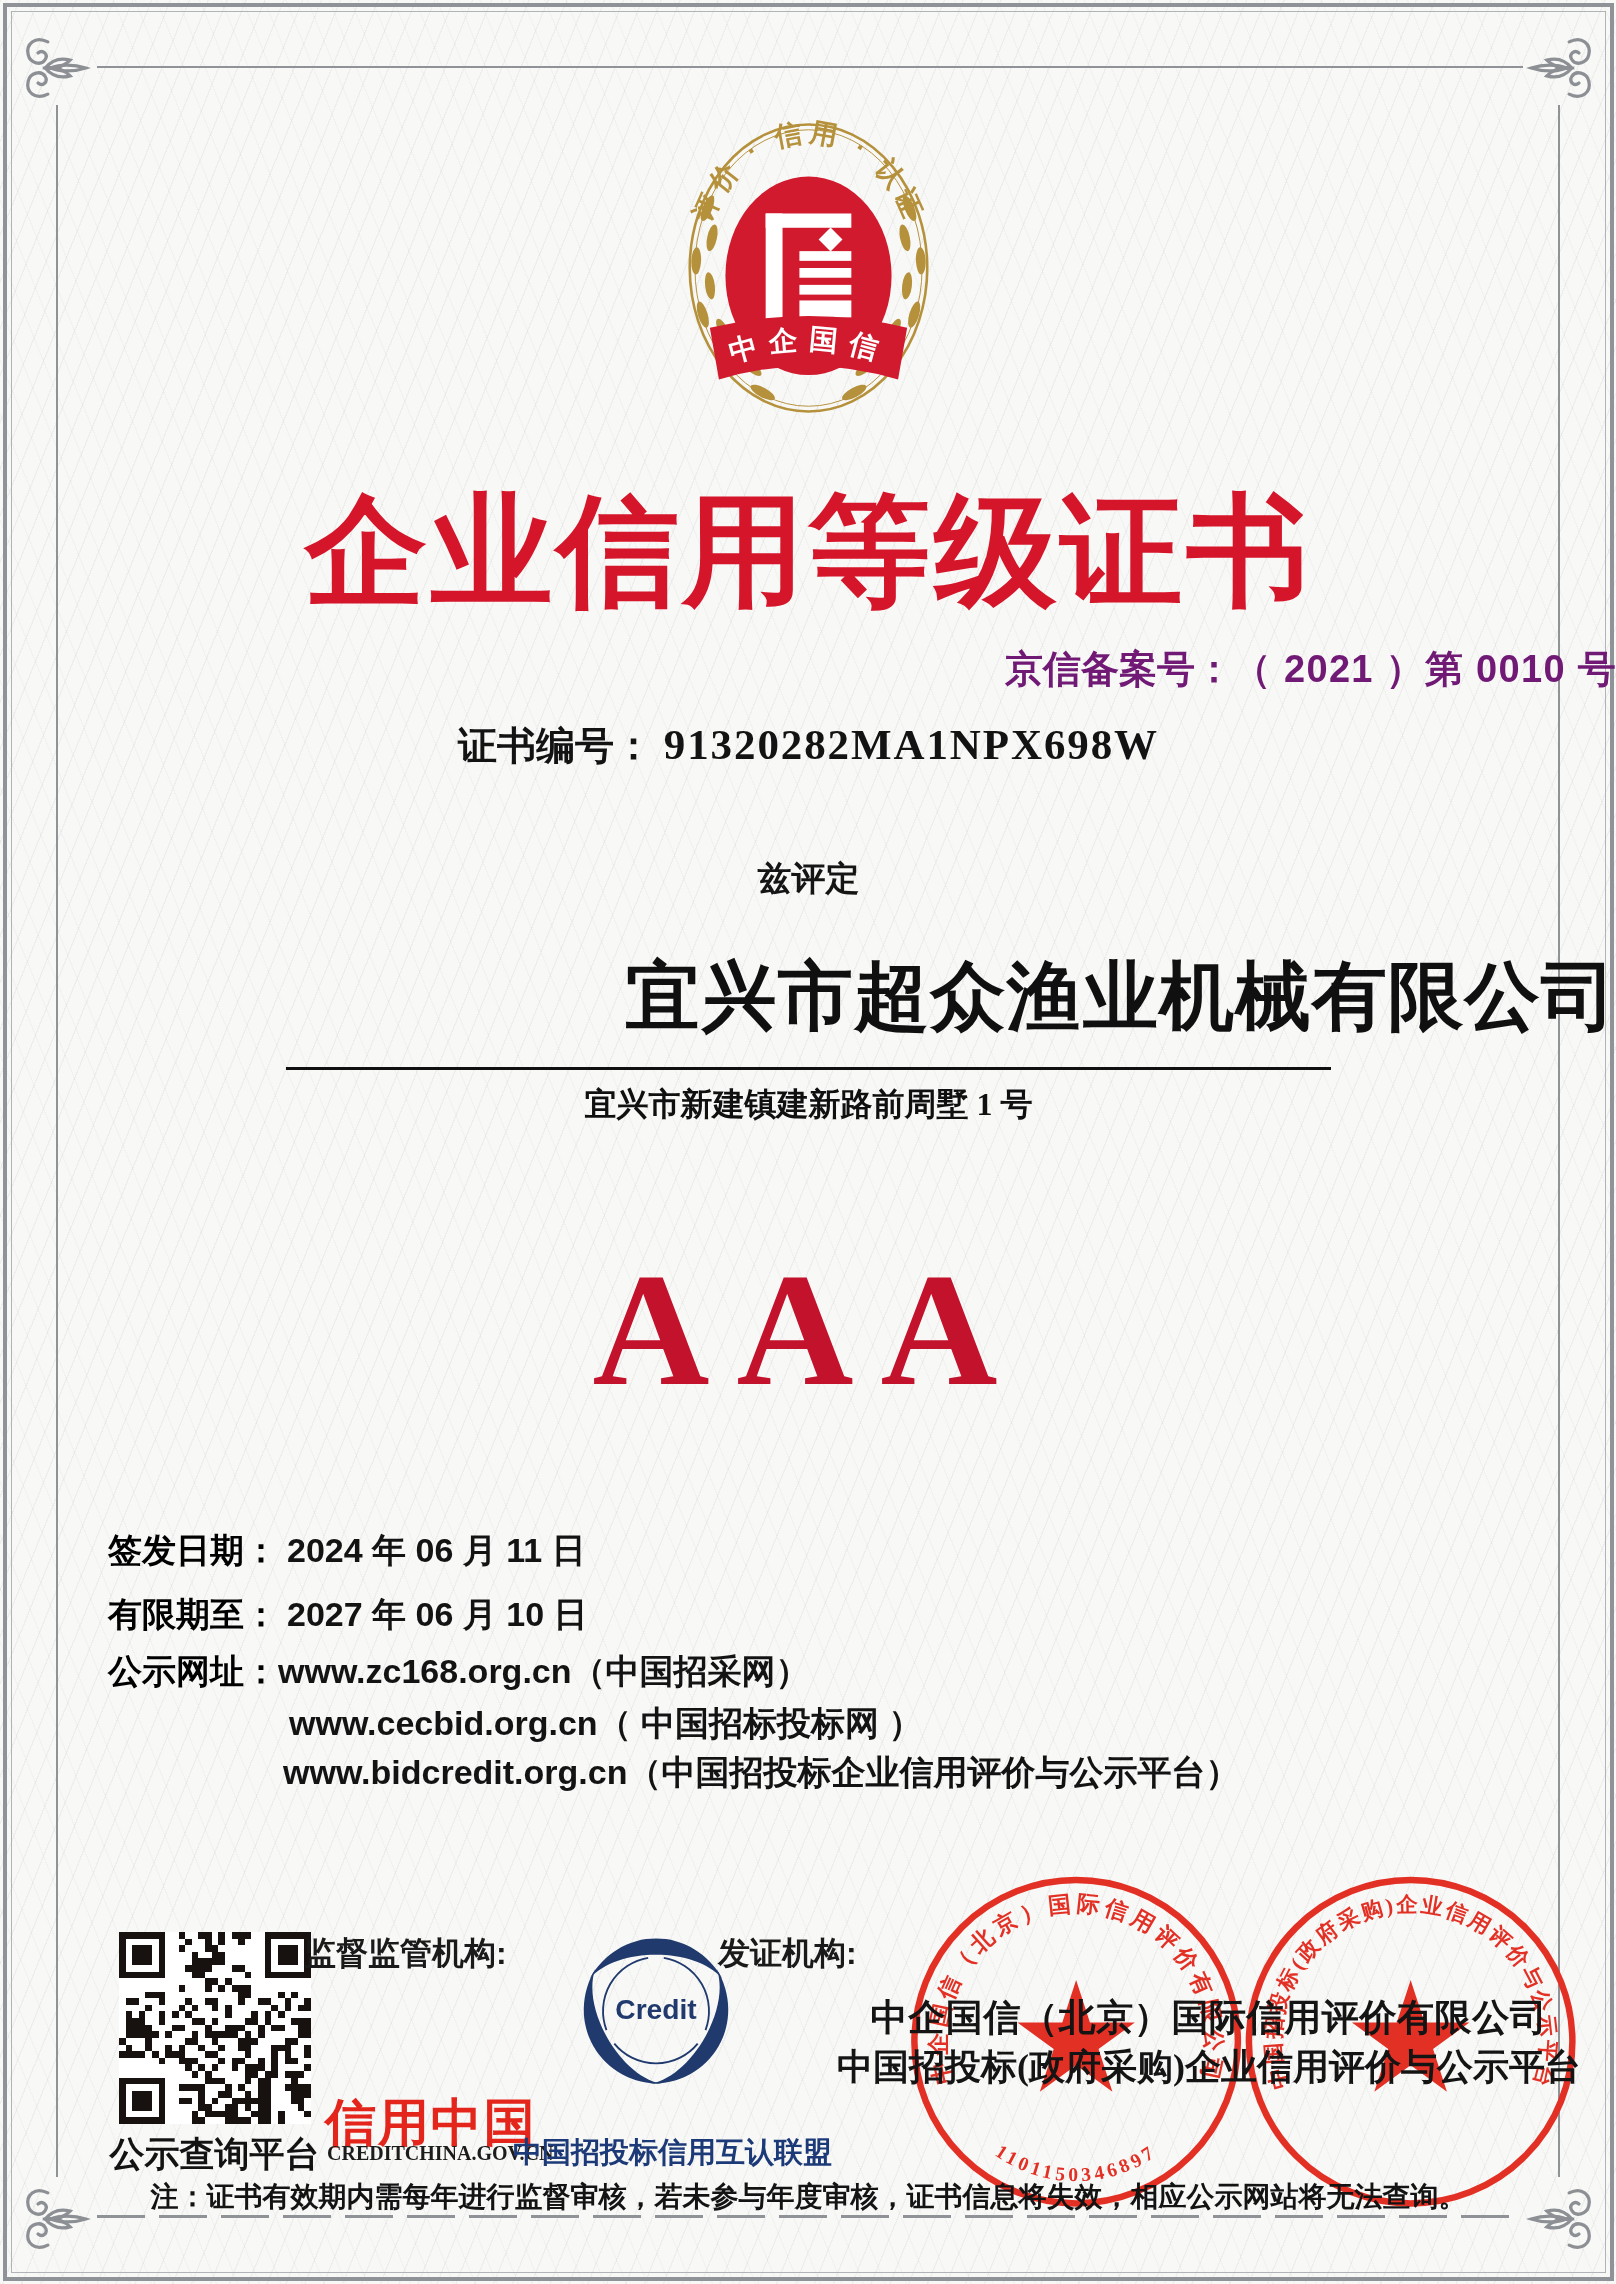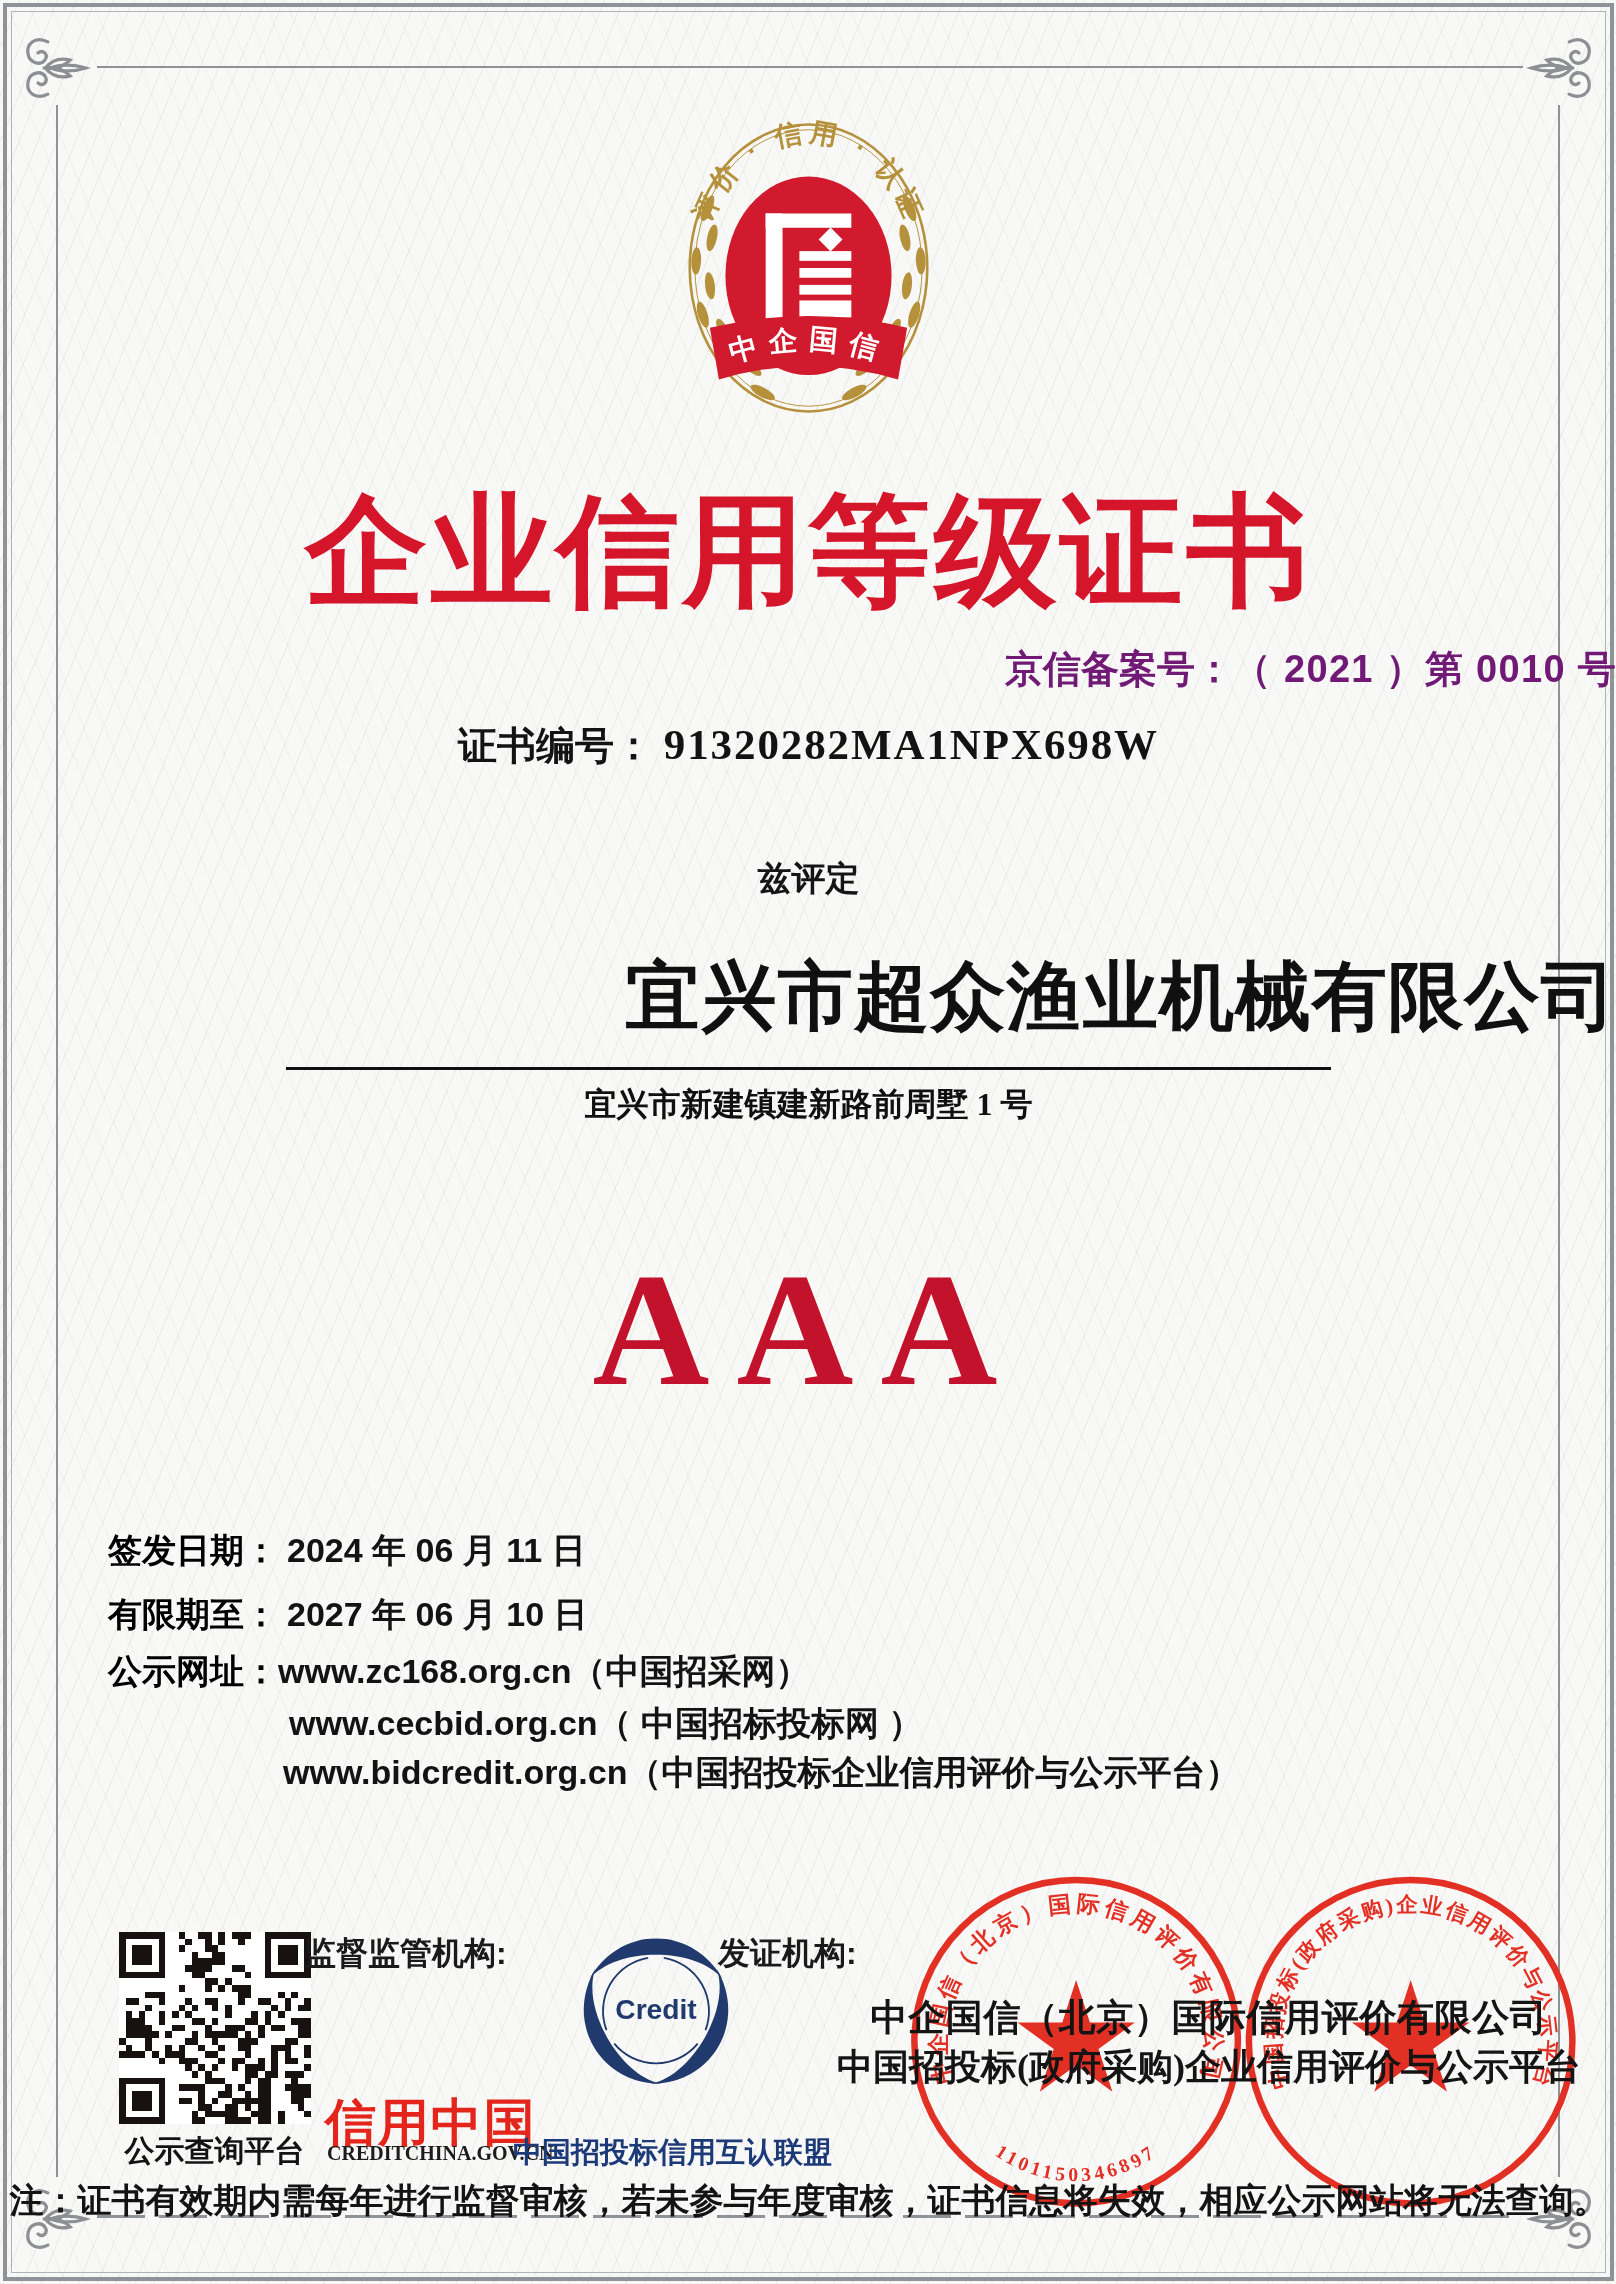--- a/index.html
+++ b/index.html
@@ -68,37 +68,37 @@
   .drow .lbl{font-weight:800;color:#000000;}
   .drow .val{font-weight:600;color:#131313;margin-left:9px;}
   .d1{left:108px;top:1528px;}
   .d2{left:108px;top:1592px;}
   .d3{left:108px;top:1649px;}
   .d4{left:267px;top:1701px;margin-left:22px;}
   .d5{left:267px;top:1750px;}
   
   .qr{left:119px;top:1932px;width:192px;height:192px;z-index:2;}
   .qr-caption{left:91px;top:2131px;width:247px;text-align:center;z-index:2;
-    font-family:"Liberation Serif","DejaVu Serif",serif;font-size:30px;font-weight:800;color:#131313;}
+    font-family:"Liberation Serif","DejaVu Serif",serif;font-size:35px;font-weight:800;color:#131313;}
   .supervisor-label{left:304px;top:1932px;z-index:2;font-size:32px;font-weight:800;color:#1a1a1a;}
   .cc-name{left:325px;top:2089px;z-index:2;font-size:51px;font-weight:900;letter-spacing:1.9px;color:#e3251b;}
   .cc-domain{left:327px;top:2142px;z-index:2;
     font-family:"Liberation Serif","DejaVu Serif",serif;font-size:20px;font-weight:700;color:#1c1c1c;}
   .credit-logo{left:564px;top:1915px;width:184px;height:191px;z-index:2;}
   .alliance{left:513px;top:2133px;width:292px;text-align:center;z-index:2;
     font-size:29px;font-weight:800;color:#1d3a78;white-space:nowrap;}
   .issuer-label{left:718px;top:1932px;z-index:2;font-size:32px;font-weight:800;color:#1a1a1a;}
   .seals{left:891px;top:1874px;width:721px;height:338px;z-index:2;}
   .issuer-line{left:804px;width:810px;text-align:center;z-index:3;
     font-family:"Liberation Serif","DejaVu Serif",serif;
     font-weight:900;color:#141414;white-space:nowrap;}
   .issuer-line1{top:1993px;font-size:37px;letter-spacing:0.6px;}
   .issuer-line2{top:2043px;font-size:36px;}
   .note{left:0;top:2178px;width:100%;text-align:center;z-index:3;
-    font-size:34px;font-weight:800;color:#131313;white-space:nowrap;}
+    font-size:28px;font-weight:800;color:#131313;white-space:nowrap;}
   
   svg text{font-family:"Liberation Sans","DejaVu Sans",sans-serif;}
   .seal-arc{font-family:"Liberation Serif","DejaVu Serif",serif;font-weight:700;fill:#e33024;}
 </style>
 </head>
 <body>
 
 <div class="page">
 
   <div class="abs outer-frame"></div>

